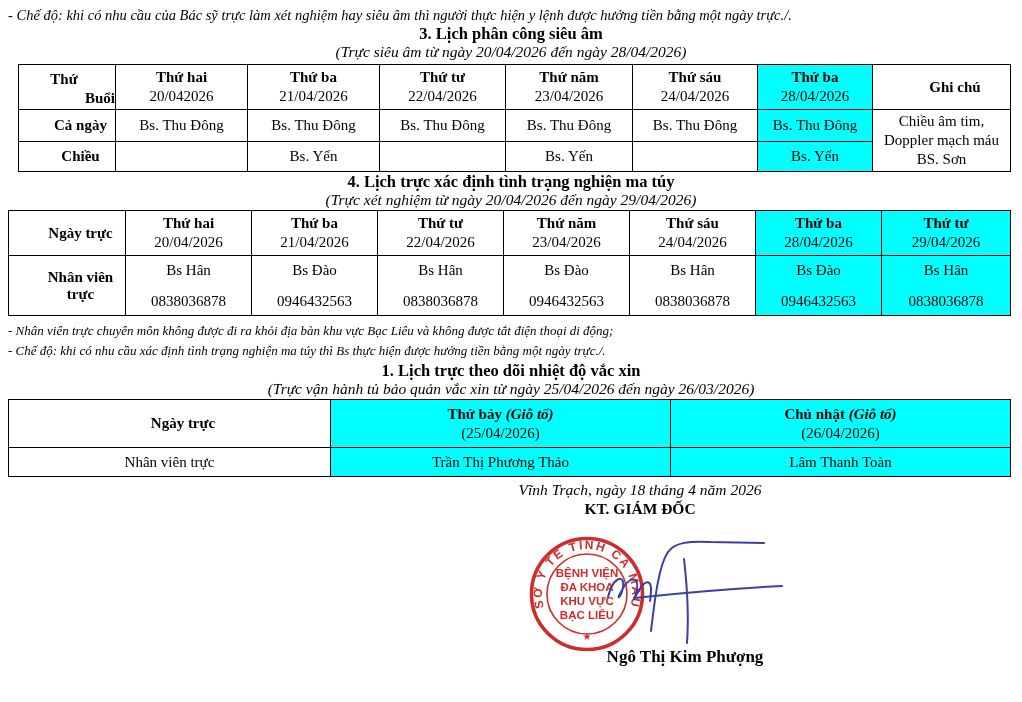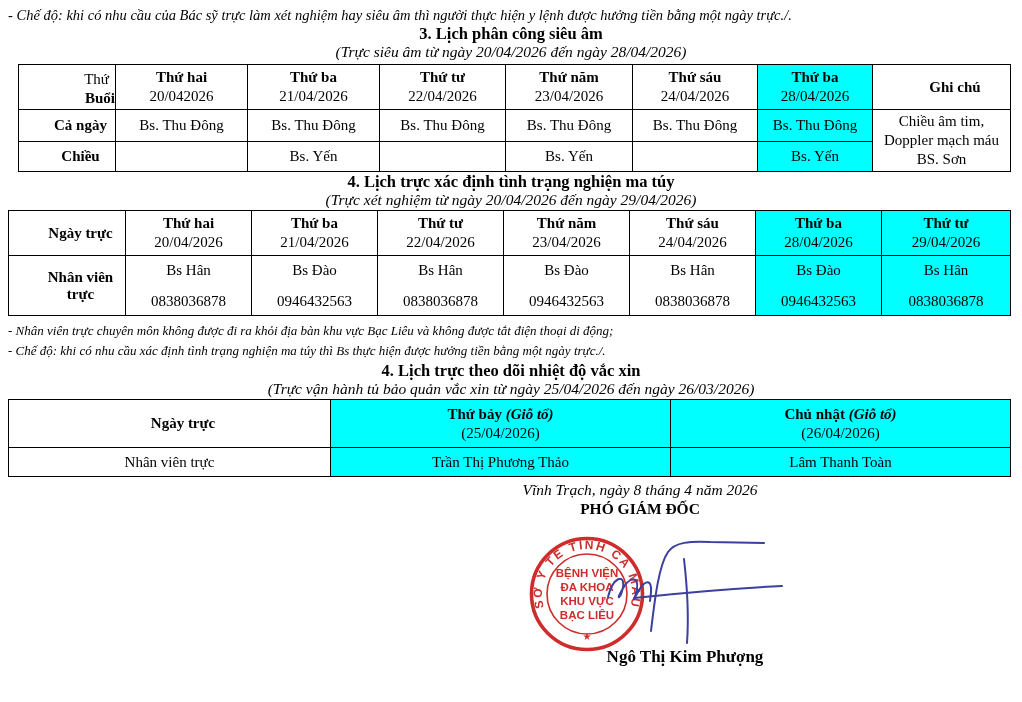--- a/index.html
+++ b/index.html
@@ -12,21 +12,21 @@
   .sec-title{text-align:center;font-weight:bold;font-size:16.5px;line-height:19px;}
   .sec-sub{text-align:center;font-style:italic;font-size:15.5px;line-height:17px;}
   table{border-collapse:collapse;table-layout:fixed;}
   td{border:1.5px solid #000;text-align:center;vertical-align:middle;font-size:15px;padding:0;overflow:hidden;}
   .hl{background:#00ffff;}
   .bold{font-weight:bold;padding-left:27px;}
   .day{font-weight:bold;font-size:15px;line-height:19px;}
   .date{font-size:15px;line-height:19px;font-weight:normal;}
   
   .t1{width:992px;margin:4px 0 0 18px;}
-  .t1 .corner-top{text-align:right;padding:3px 6px 0 0;font-weight:normal;font-size:15px;line-height:17px;}
+  .t1 .corner-top{text-align:center;padding:3px 6px 0 0;font-weight:bold;font-size:15px;line-height:17px;}
   .t1 .corner-bottom{text-align:right;padding:2px 0 0 6px;font-weight:bold;font-size:15px;line-height:17px;}
   .t1 .hdr{height:45px;}
   .t1 .r1{height:32px;}
   .t1 .r2{height:30px;}
   .t1 .note-cell div{line-height:19px;}
   
   .t2{width:1002px;margin:2px 0 0 8px;}
   .t2 .hdr{height:45px;}
   .t2 .data{height:60px;}
   .t2 .staff-name{margin-top:0;line-height:18px;}
@@ -201,21 +201,21 @@
         </td>
   </tr>
 </tbody>
   </table>
 
 <div class="notes">
   <div>- Nhân viên trực chuyên môn không được đi ra khỏi địa bàn khu vực Bạc Liêu và không được tắt điện thoại di động;</div>
   <div>- Chế độ: khi có nhu cầu xác định tình trạng nghiện ma túy thì Bs thực hiện  được hưởng tiền bằng một ngày trực./.</div>
 </div>
 
-<div class="sec-title">4. Lịch trực theo dõi nhiệt độ vắc xin</div>
+<div class="sec-title">1. Lịch trực theo dõi nhiệt độ vắc xin</div>
 <div class="sec-sub">(Trực vận hành tủ bảo quản vắc xin từ ngày 25/04/2026 đến ngày 26/03/2026)</div>
 
 <table class="t3">
   <colgroup>
     <col style="width:322px">
       <col style="width:340px">
       <col style="width:340px">
   </colgroup>
   <tbody>
       <tr class="hdr">
@@ -232,22 +232,22 @@
   <tr class="data">
     <td>Nhân viên trực</td>
     <td class="hl">Trần Thị Phương Thảo</td>
     <td class="hl">Lâm Thanh Toàn</td>
   </tr>
 </tbody>
   </table>
 
 <div class="sig-area">
   <div class="sig-text">
-    <div class="place-date">Vĩnh Trạch, ngày 8 tháng 4 năm 2026</div>
-    <div class="sig-title">PHÓ GIÁM ĐỐC</div>
+    <div class="place-date">Vĩnh Trạch, ngày 18 tháng 4 năm 2026</div>
+    <div class="sig-title">KT. GIÁM ĐỐC</div>
   </div>
 
   <svg class="stamp" width="118" height="118" viewBox="0 0 118 118">
     <circle cx="59" cy="59" r="55.5" fill="none" stroke="#cf2c2c" stroke-width="3.6"></circle>
     <circle cx="59" cy="59" r="40" fill="none" stroke="#cf2c2c" stroke-width="1.6"></circle>
     <defs>
       <path id="ringPath" d="M 16.7 74.4 A 45 45 0 1 1 101.3 74.4"></path>
     </defs>
     <text font-size="12" font-weight="bold" fill="#cf2c2c" letter-spacing="2" font-family="Liberation Sans, sans-serif">
       <textPath href="#ringPath" startOffset="50%" text-anchor="middle">SỞ Y TẾ TỈNH CÀ MAU</textPath>

